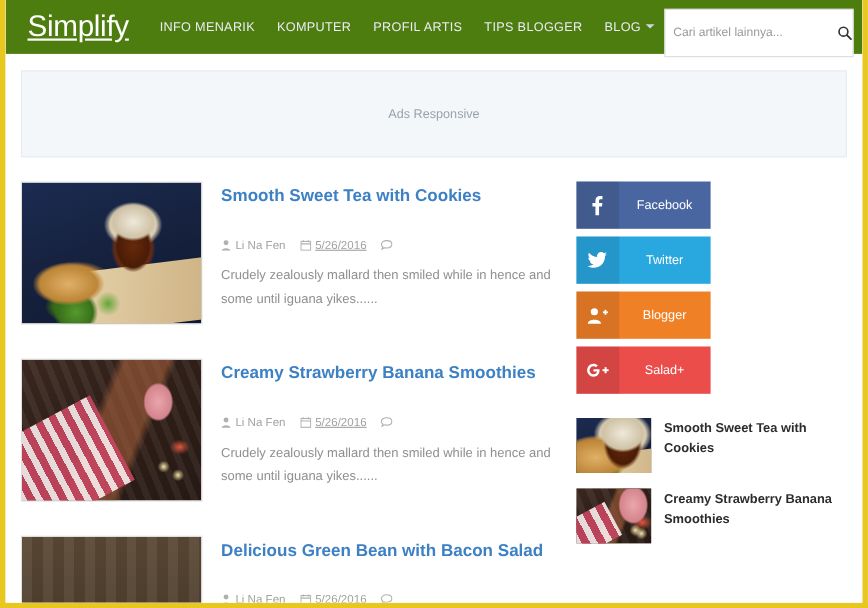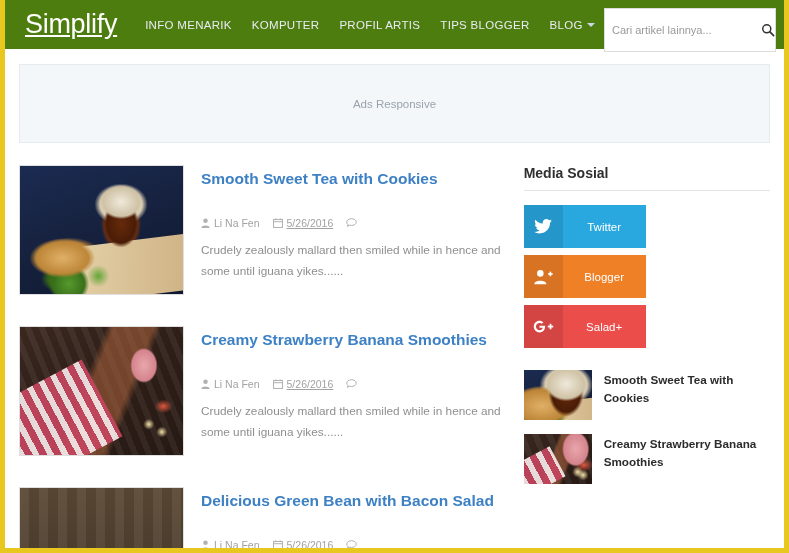--- a/index.html
+++ b/index.html
@@ -460,23 +460,30 @@
             </div>
             <p class="post-excerpt"></p>
           </div>
         </article>
 
       </div>
 
       <aside class="side-col">
 
         <section class="widget">
-          <h3 class="widget-title">Media Sosial</h3>
           <div class="social-grid">
 
+            <button class="social-btn" style="background:#4a66a0">
+              <span class="social-icon">
+                <svg width="10" height="18" viewBox="0 0 10 18">
+                  <path d="M6.6 18 V9.8 H9.3 L9.7 6.6 H6.6 V4.6 C6.6 3.7 6.85 3.1 8.15 3.1 H9.8 V0.25 C9.5 0.2 8.5 0.1 7.35 0.1 C4.95 0.1 3.3 1.57 3.3 4.27 V6.6 H0.6 V9.8 H3.3 V18 Z" fill="#ffffff"></path>
+                </svg>
+              </span>
+              <span class="social-label">Facebook</span>
+            </button>
 
             <button class="social-btn" style="background:#29a8e0">
               <span class="social-icon">
                 <svg width="18" height="15" viewBox="0 0 20 17">
                   <path d="M20 2.05 C19.26 2.38 18.47 2.6 17.64 2.7 C18.49 2.19 19.14 1.39 19.45 0.43 C18.65 0.9 17.77 1.24 16.83 1.43 C16.08 0.63 15.01 0.13 13.82 0.13 C11.55 0.13 9.71 1.97 9.71 4.24 C9.71 4.56 9.75 4.87 9.81 5.17 C6.4 5 3.38 3.37 1.36 0.88 C1 1.49 0.8 2.19 0.8 2.95 C0.8 4.38 1.53 5.64 2.63 6.37 C1.96 6.35 1.32 6.17 0.77 5.86 V5.91 C0.77 7.9 2.18 9.56 4.06 9.94 C3.72 10.03 3.35 10.08 2.97 10.08 C2.71 10.08 2.45 10.05 2.2 10 C2.72 11.63 4.23 12.82 6.03 12.85 C4.62 13.96 2.84 14.62 0.9 14.62 C0.57 14.62 0.24 14.6 -0.08 14.56 C1.74 15.73 3.9 16.41 6.22 16.41 C13.81 16.41 17.96 10.12 17.96 4.67 C17.96 4.49 17.96 4.31 17.95 4.14 C18.76 3.56 19.46 2.85 20 2.05 Z" fill="#ffffff"></path>
                 </svg>
               </span>
               <span class="social-label">Twitter</span>
             </button>
 

